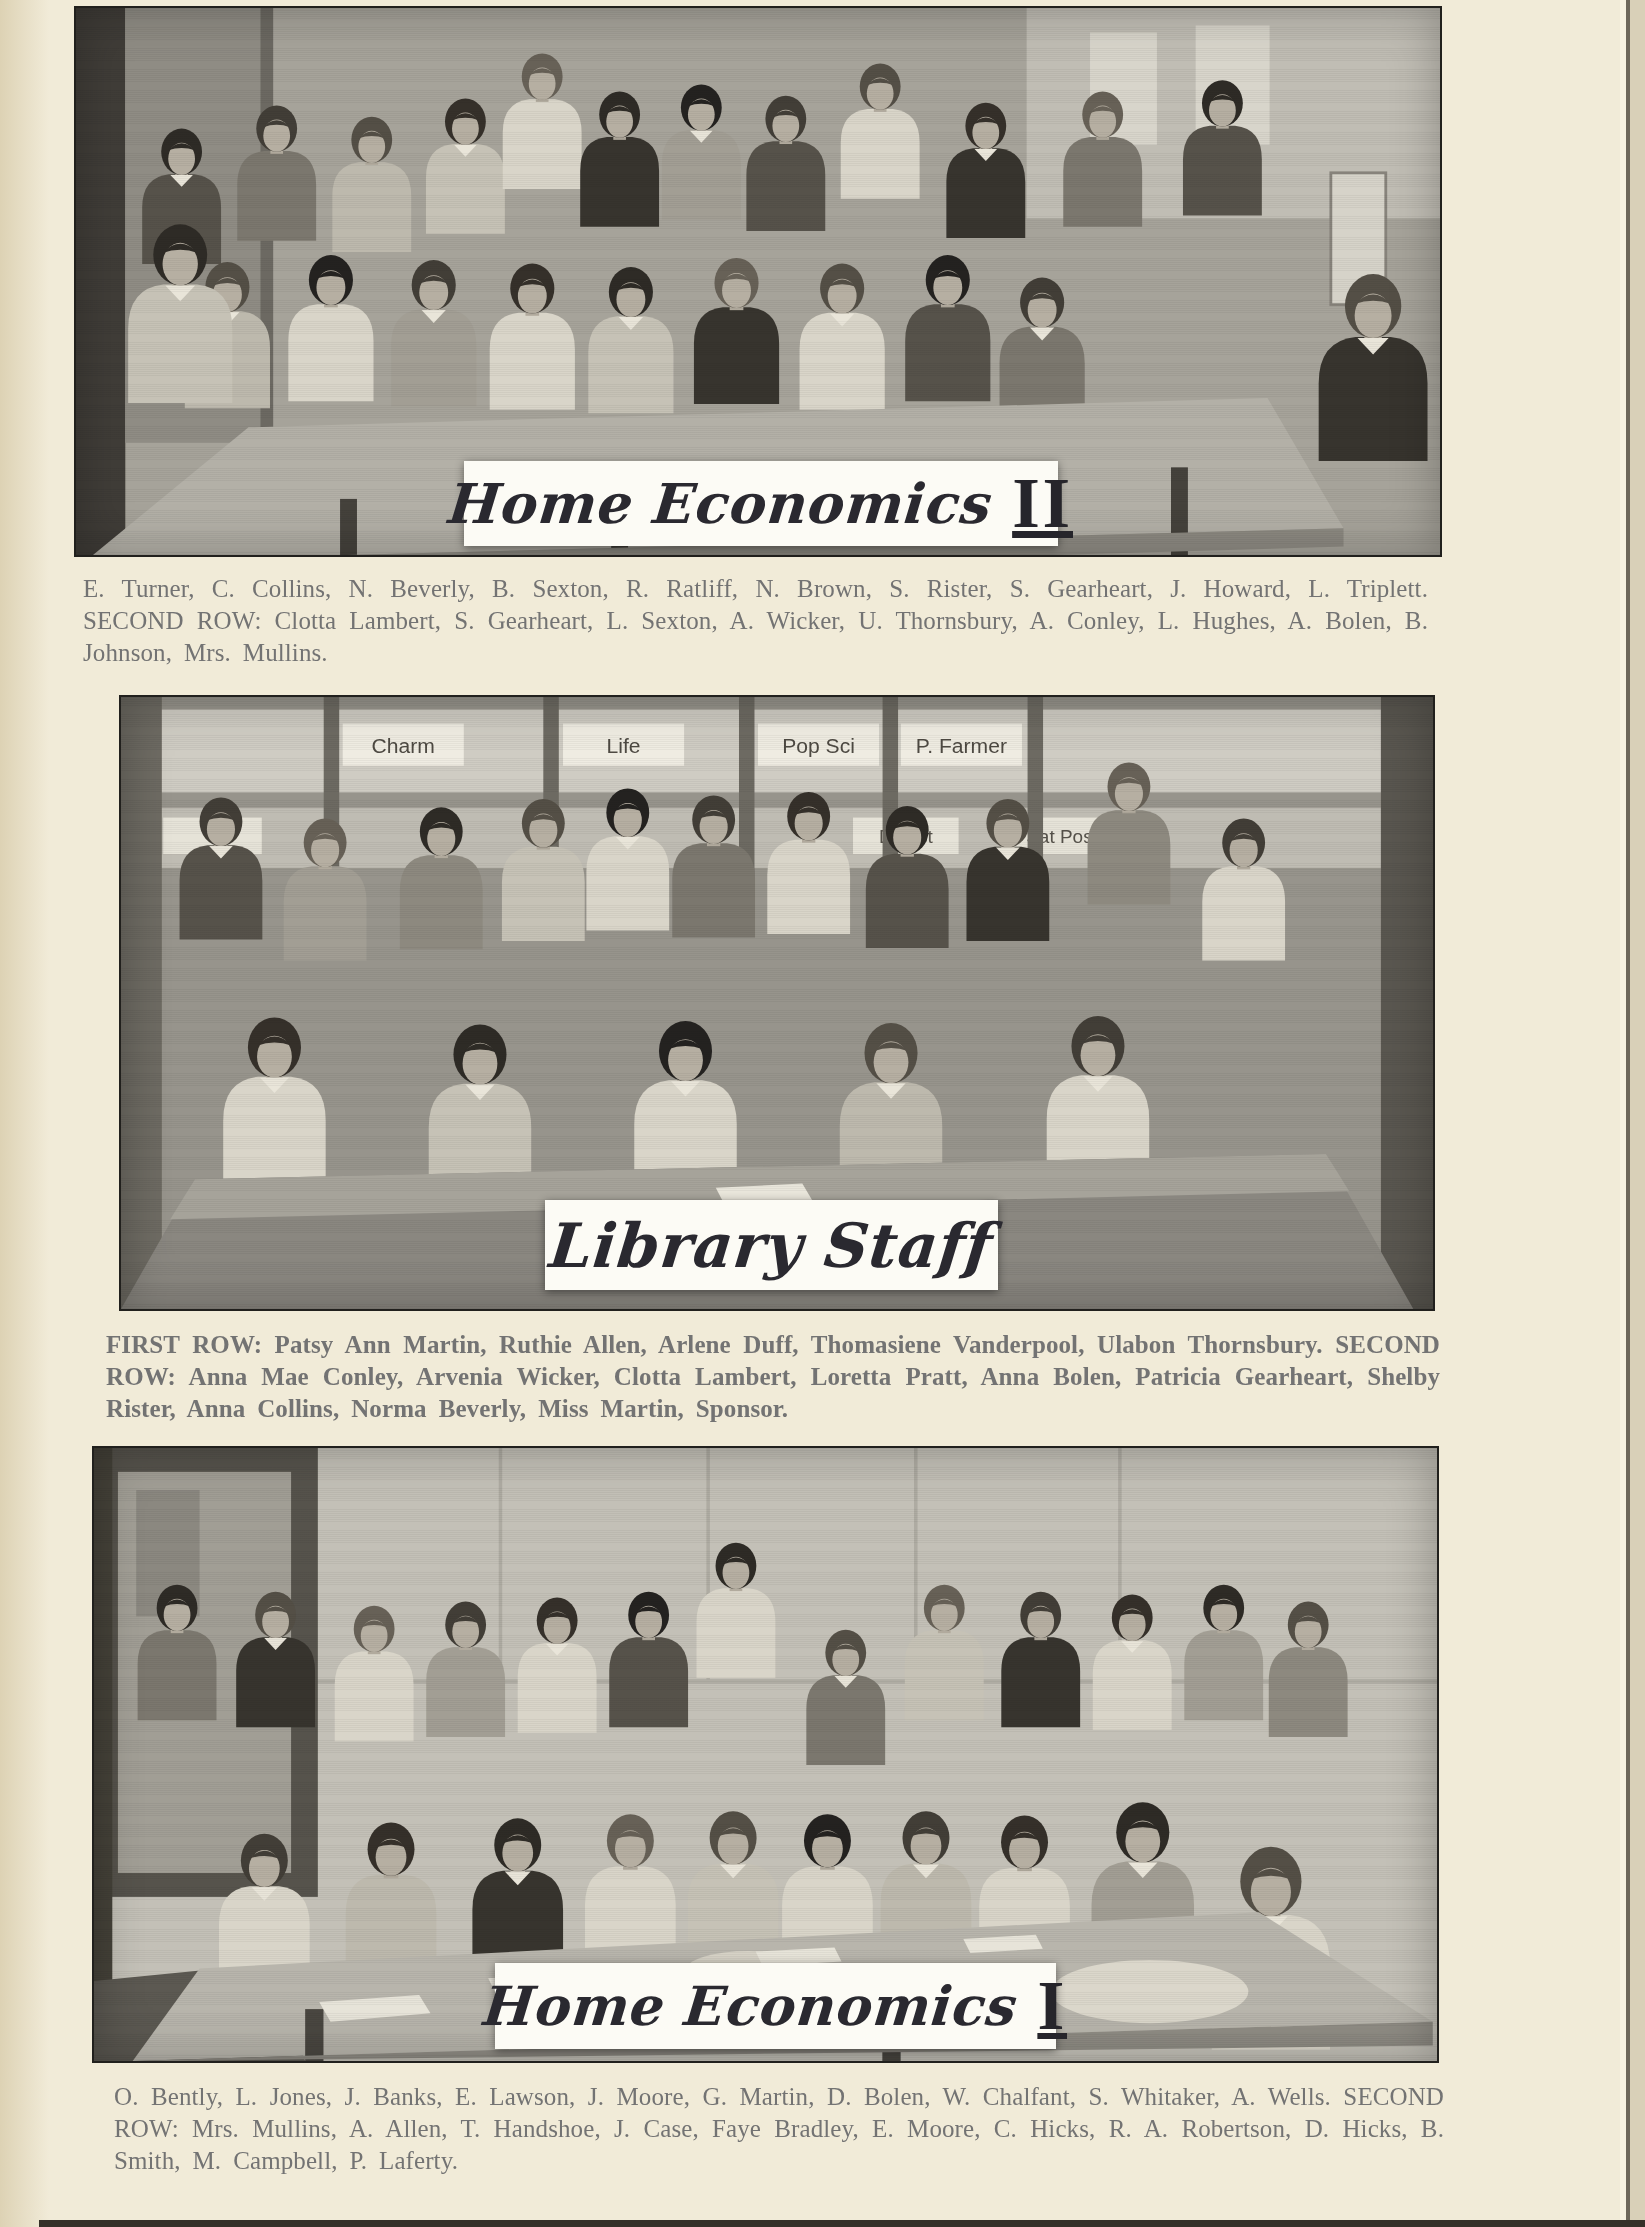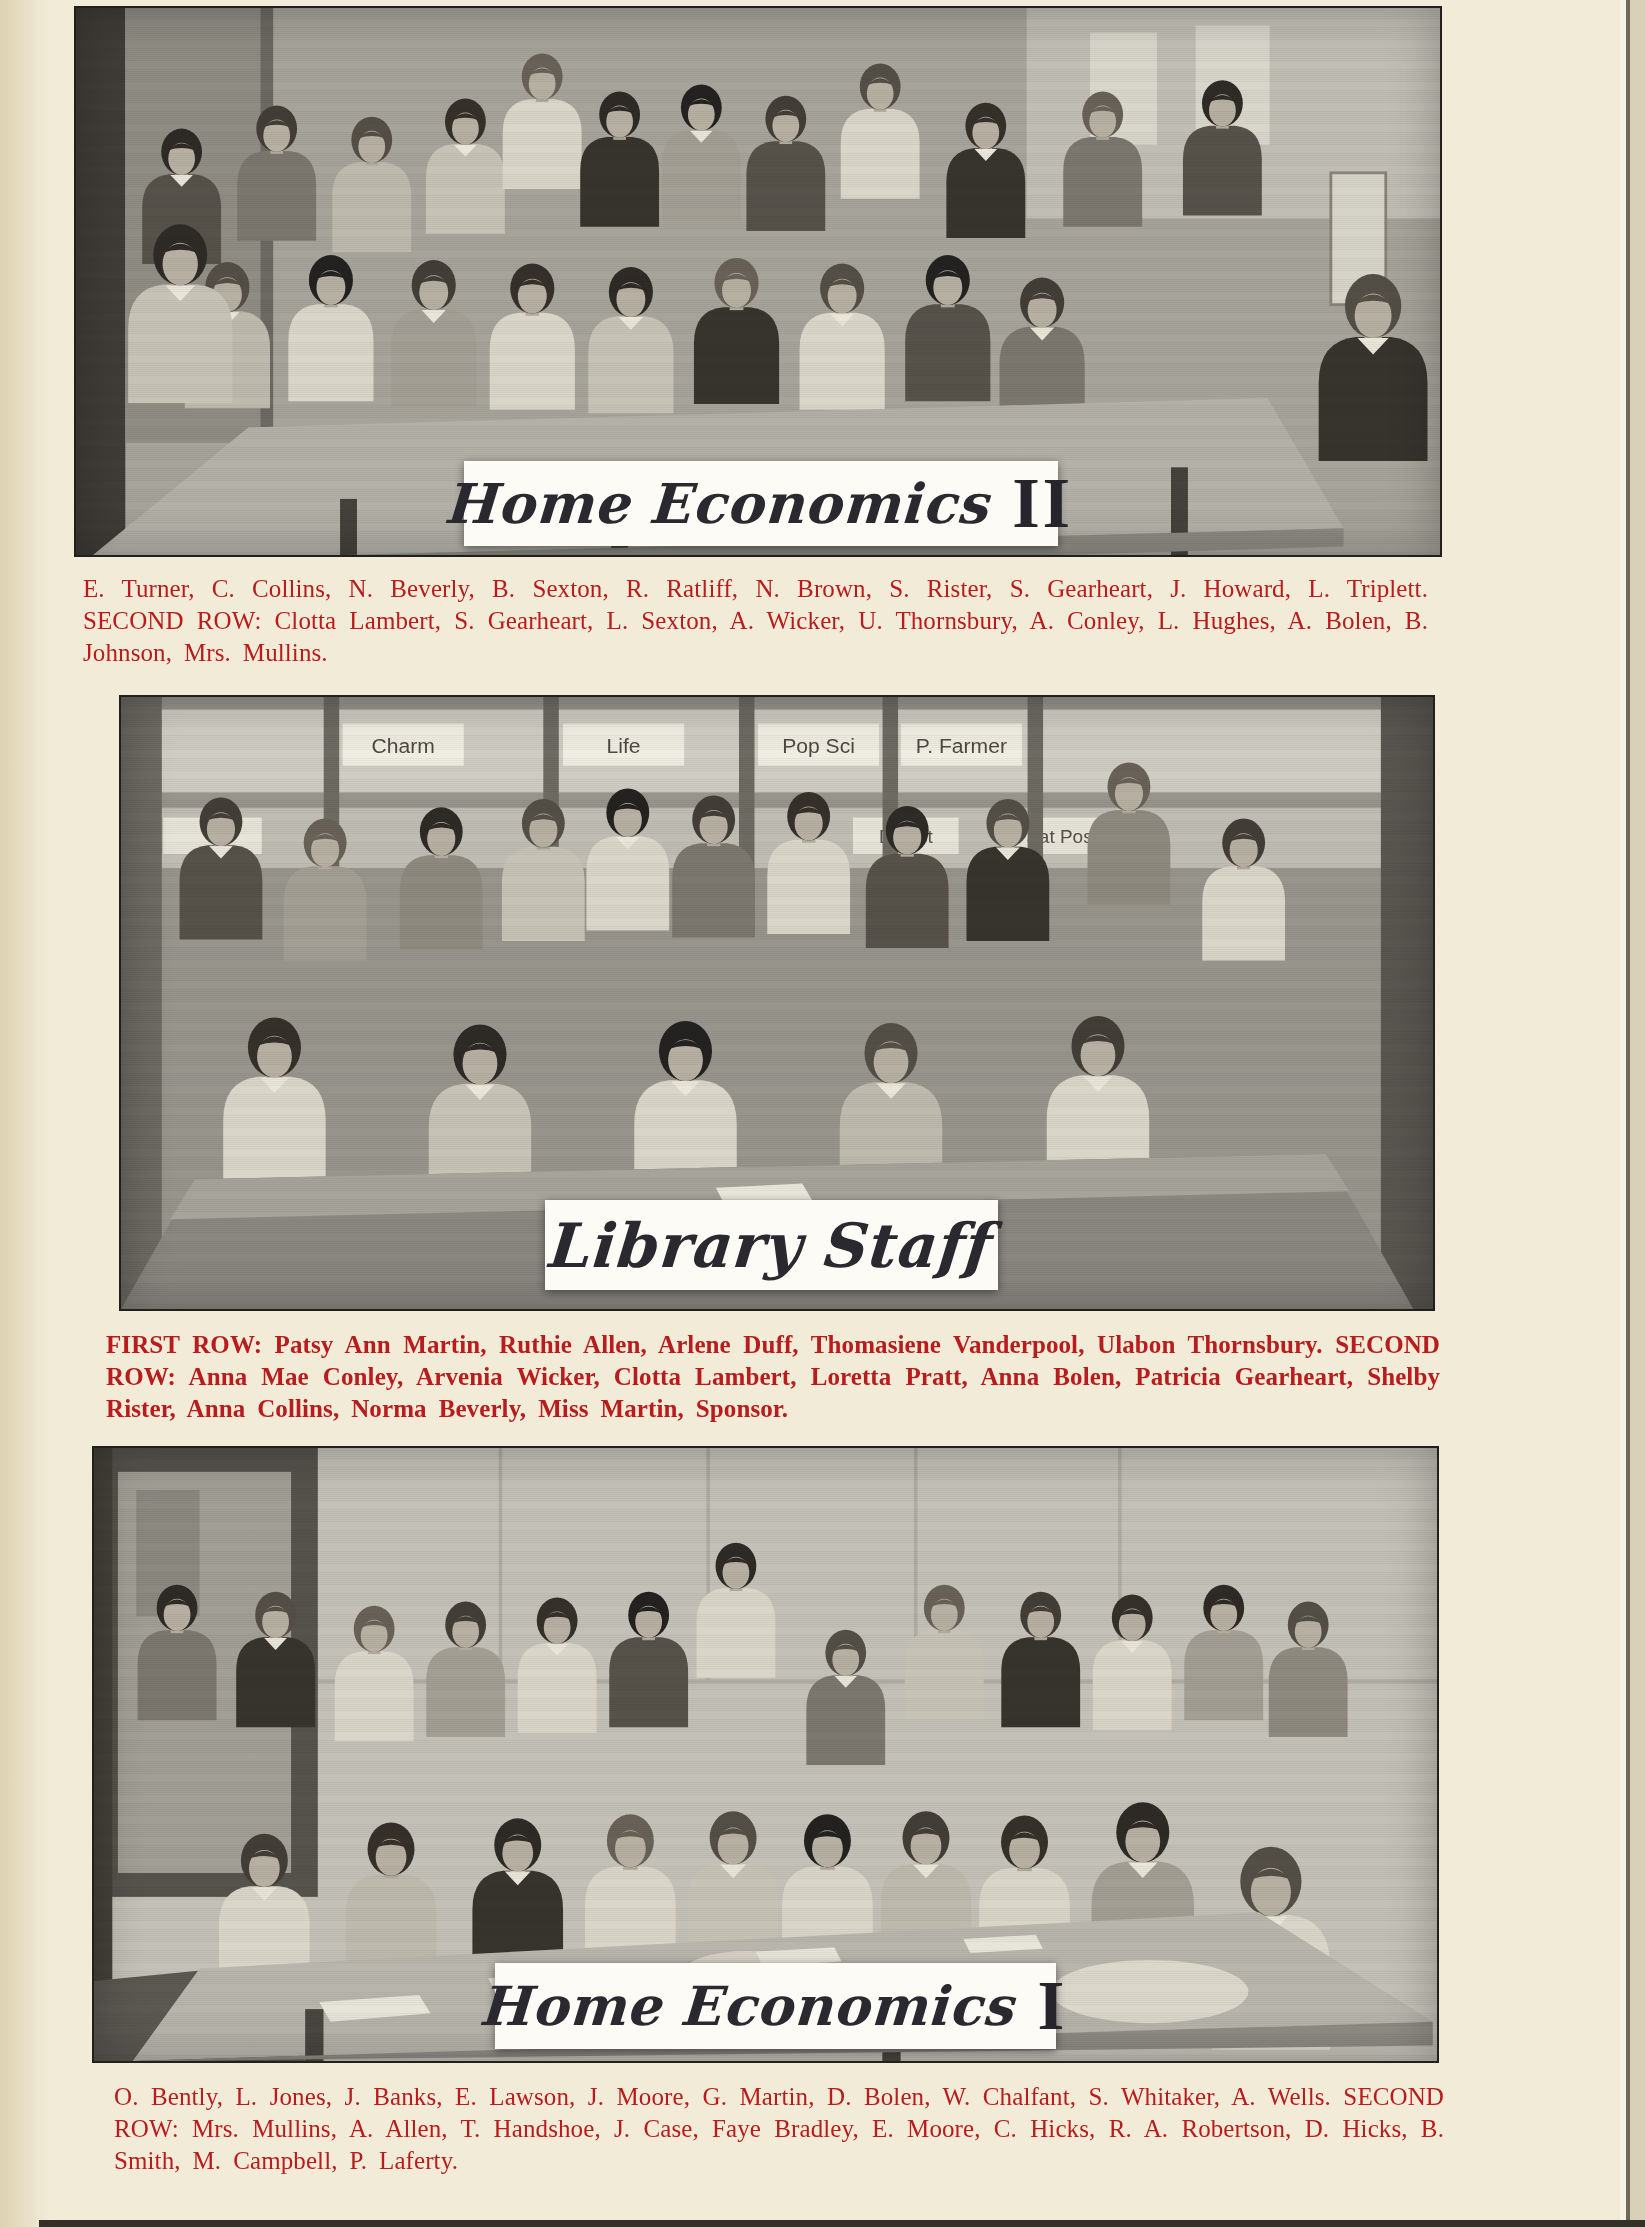--- a/index.html
+++ b/index.html
@@ -32,27 +32,27 @@
   .banner{
     position:absolute;background:#fcfbf5;display:flex;align-items:center;justify-content:center;
     gap:20px;box-shadow:0 2.1px 8.5px rgba(0,0,0,.45);
   }
   .banner .script{
     font-family:"DejaVu Serif",serif;font-style:italic;font-weight:bold;
     color:#2a2930;letter-spacing:0.7px;transform:skewX(-6deg);white-space:nowrap;
   }
   .banner .numeral{
     font-family:"Liberation Serif",serif;font-weight:bold;color:#26252b;
-    letter-spacing:2.8px;line-height:1;white-space:nowrap;
+    letter-spacing:2.8px;line-height:1;white-space:nowrap;text-decoration:underline;
   }
   .b1 .script{font-size:55px;} .b1 .numeral{font-size:71px;}
   .b2 .script{font-size:61px;}
   .b3 .script{font-size:54px;} .b3 .numeral{font-size:69px;}
   .caption{
-    position:absolute;margin:0;color:#b91c1c;font-size:25px;line-height:32px;
+    position:absolute;margin:0;color:#737373;font-size:25px;line-height:32px;
     letter-spacing:0.1px;word-spacing:5.6px;text-align:justify;
   }
   #photo1{left:74px;top:5.6px;width:1368px;height:551px;}
   #banner1{left:388px;top:453px;width:594px;height:85px;}
   #cap1{left:83px;top:573px;width:1345px;}
   #photo2{left:119px;top:695px;width:1316px;height:616px;}
   #banner2{left:424px;top:503px;width:453px;height:90px;}
   #cap2{left:106px;top:1329px;width:1334px;font-weight:bold;}
   #photo3{left:92px;top:1446px;width:1347px;height:617px;}
   #banner3{left:401px;top:515px;width:561px;height:86px;}

